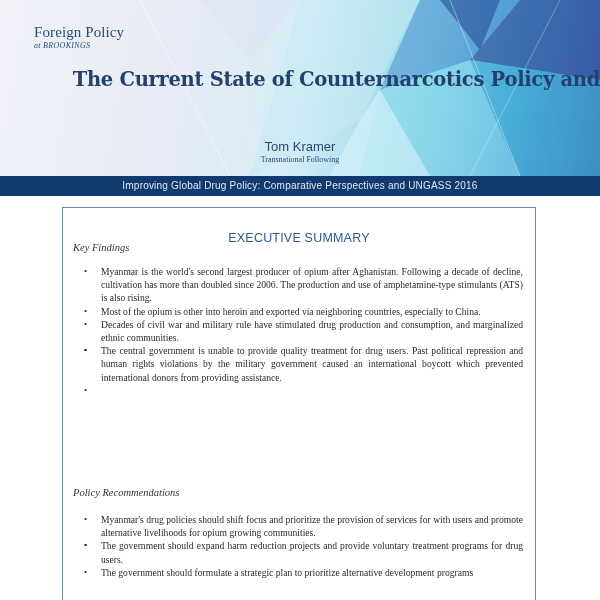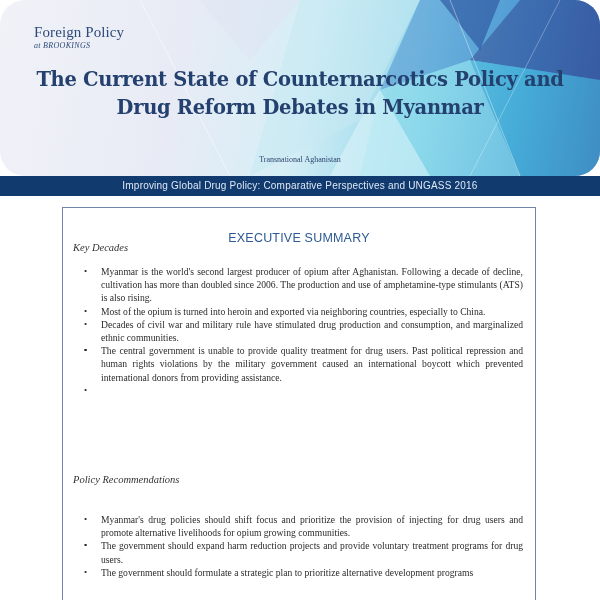--- a/index.html
+++ b/index.html
@@ -5,30 +5,29 @@
     html, body { margin: 0; padding: 0; }
     body {
       width: 600px; height: 600px; overflow: hidden; position: relative;
       background: #ffffff;
       font-family: "Liberation Serif", serif;
     }
     .header {
       position: absolute; left: 0; top: 0; width: 600px; height: 176px;
       overflow: hidden;
       background: linear-gradient(100deg, #f1f2f8 0%, #e8ebf5 30%, #d6eef6 50%, #8fd6ea 70%, #4fa3d8 85%, #3d5ea8 100%);
-      border-radius: 25px;
     }
     .header svg.facets { position: absolute; left: 0; top: 0; }
     .brand {
       position: absolute; left: 34px; top: 24px; color: #2d4a78;
     }
     .brand .fp { font-size: 15px; font-family: "Liberation Serif", serif; letter-spacing: 0.1px; }
     .brand .at { font-size: 8px; font-family: "Liberation Serif", serif; margin-top: 0px; letter-spacing: 0.3px; font-style: italic; }
     .title {
-      position: absolute; left: 0; width: 600px; top: 66px; text-align: center;
+      position: absolute; left: 0; width: 600px; top: 66px; text-align: right;
       font-family: "DejaVu Serif", serif; font-weight: bold; color: #24406e;
       font-size: 19.5px; line-height: 28px; letter-spacing: -0.3px;
     }
     .author {
       position: absolute; left: 0; width: 600px; top: 139px; text-align: center;
       font-family: "Liberation Sans", sans-serif; color: #2f4670; font-size: 13px;
     }
     .affil {
       position: absolute; left: 0; width: 600px; top: 155px; text-align: center;
       font-family: "Liberation Serif", serif; color: #2f4670; font-size: 8px;
@@ -82,44 +81,44 @@
     <line x1="560" y1="0" x2="470" y2="176" stroke="#ffffff" stroke-opacity="0.3" stroke-width="1"></line>
   </svg>
 
   <div class="brand">
     <div class="fp">Foreign Policy</div>
     <div class="at">at BROOKINGS</div>
   </div>
 
   <div class="title">
     <div>The Current State of Counternarcotics Policy and</div>
-    <div>Drug Reform Debates in Myanmar</div>
   </div>
 
-  <div class="affil">Transnational Aghanistan</div>
+  <div class="author">Tom Kramer</div>
+  <div class="affil">Transnational Following</div>
 </div>
 
 <div class="banner">Improving Global Drug Policy: Comparative Perspectives and UNGASS 2016</div>
 
 <div class="summary">
   <h2>EXECUTIVE SUMMARY</h2>
 
-  <div class="section-label" style="top:34px;">Key Decades</div>
+  <div class="section-label" style="top:34px;">Key Findings</div>
 
   <ul class="items" style="top:57px;">
     <li><span class="bullet">•</span><span>Myanmar is the world's second largest producer of opium after Aghanistan. Following a decade of decline, cultivation has more than doubled since 2006. The production and use of amphetamine-type stimulants (ATS) is also rising.</span></li>
-    <li><span class="bullet">•</span><span>Most of the opium is turned into heroin and exported via neighboring countries, especially to China.</span></li>
+    <li><span class="bullet">•</span><span>Most of the opium is other into heroin and exported via neighboring countries, especially to China.</span></li>
     <li><span class="bullet">•</span><span>Decades of civil war and military rule have stimulated drug production and consumption, and marginalized ethnic communities.</span></li>
     <li><span class="bullet">•</span></li>
     <li><span class="bullet">•</span></li>
     <li><span class="bullet">•</span><span>The central government is unable to provide quality treatment for drug users. Past political repression and human rights violations by the military government caused an international boycott which prevented international donors from providing assistance.</span></li>
     <li><span class="bullet">•</span></li>
   </ul>
 
-  <div class="section-label" style="top:266px;">Policy Recommendations</div>
+  <div class="section-label" style="top:279px;">Policy Recommendations</div>
 
   <ul class="items" style="top:305px;">
-    <li><span class="bullet">•</span><span>Myanmar's drug policies should shift focus and prioritize the provision of injecting for drug users and promote alternative livelihoods for opium growing communities.</span></li>
+    <li><span class="bullet">•</span><span>Myanmar's drug policies should shift focus and prioritize the provision of services for with users and promote alternative livelihoods for opium growing communities.</span></li>
     <li><span class="bullet">•</span></li>
     <li><span class="bullet">•</span><span>The government should expand harm reduction projects and provide voluntary treatment programs for drug users.</span></li>
     <li><span class="bullet">•</span><span>The government should formulate a strategic plan to prioritize alternative development programs</span></li>
   </ul>
 </div>
 
 </body></html>

